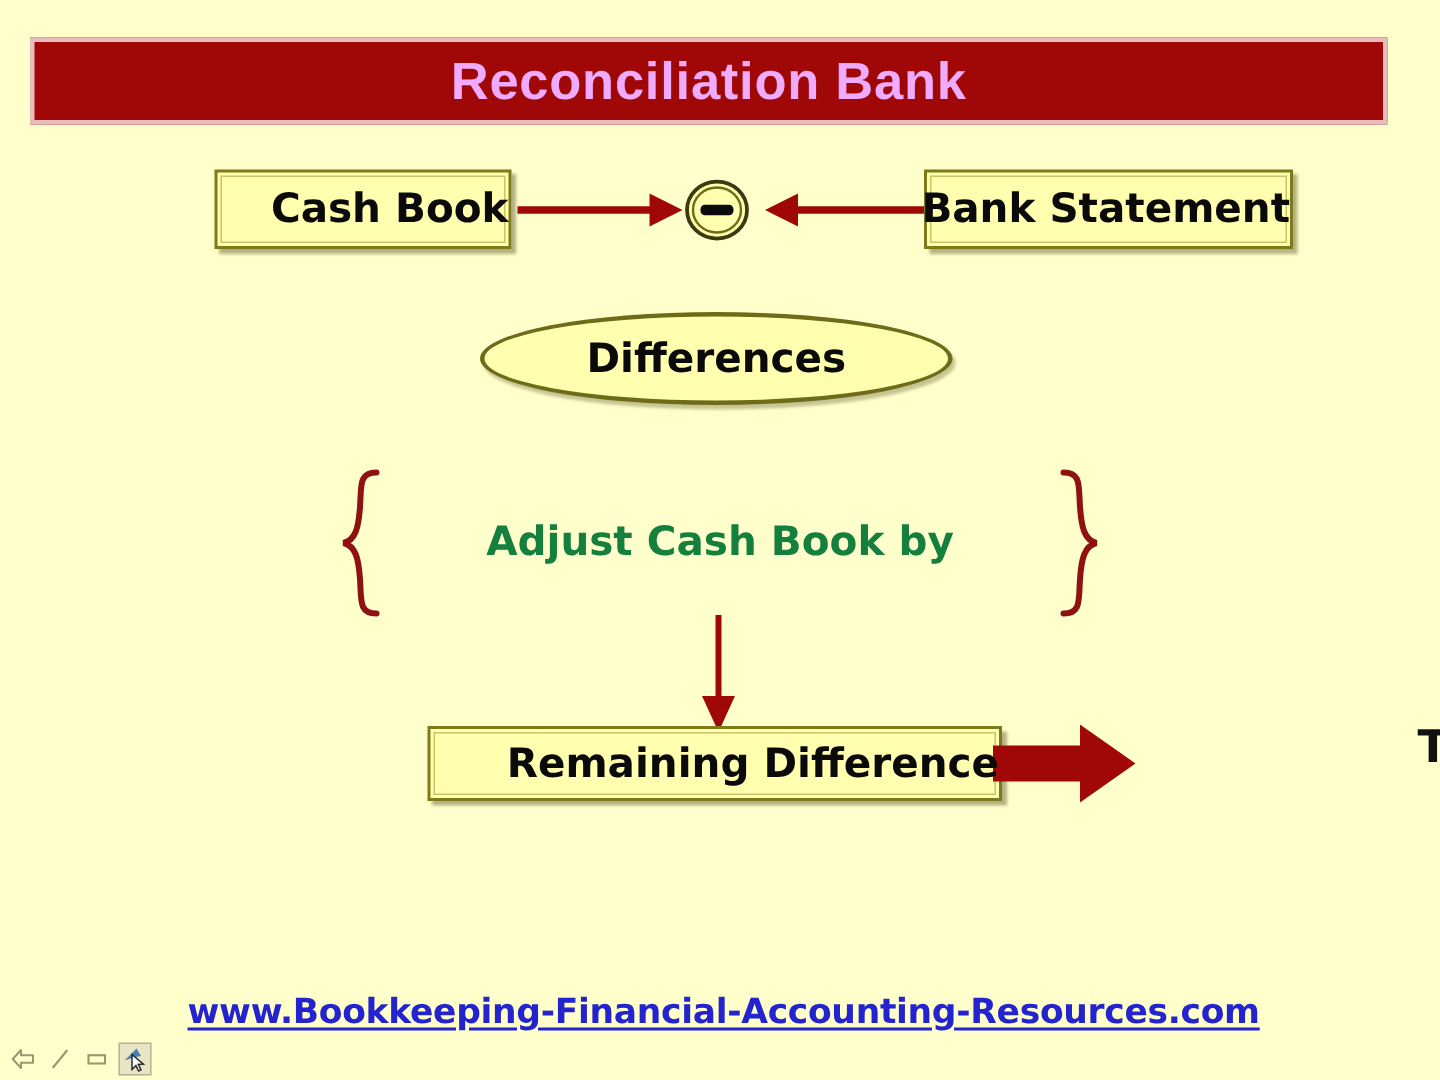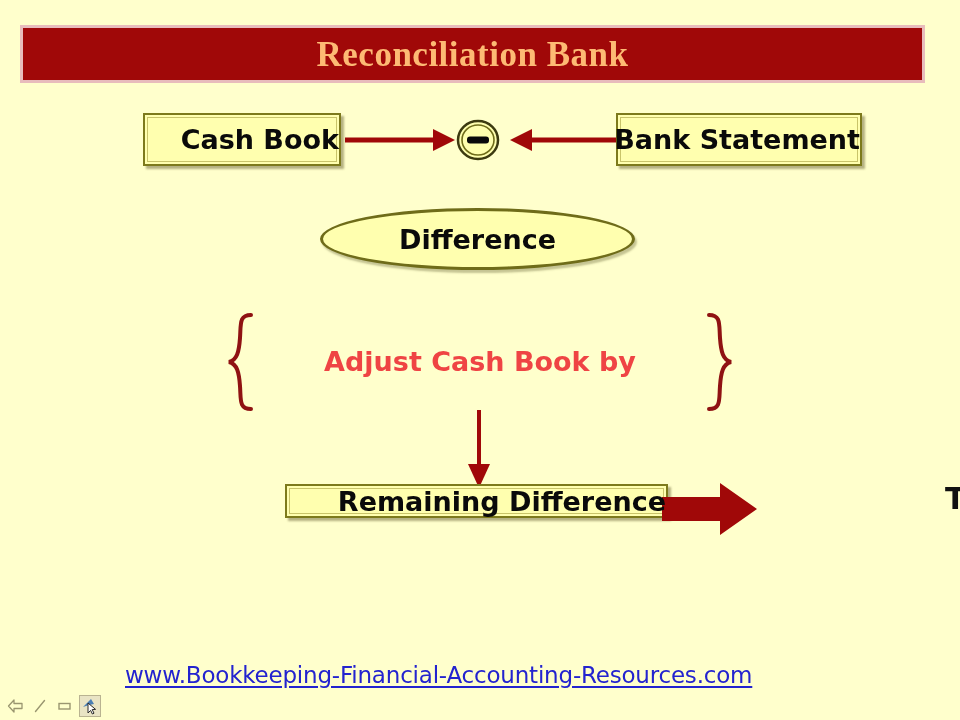--- a/index.html
+++ b/index.html
@@ -31,22 +31,22 @@
     width: 905px;
     height: 58px;
     background: #a00808;
     border: 3px solid #e8bcbc;
     box-sizing: border-box;
     display: flex;
     align-items: center;
     justify-content: center;
   }
   .title-text {
-    color: #fdba74;
-    font-family: Liberation Serif, serif;
+    color: #f0abfc;
+    font-family: Liberation Sans, sans-serif;
     font-size: 35px;
     font-weight: bold;
     letter-spacing: 0.5px;
     line-height: 1;
     white-space: nowrap;
   }
 
   
   .ybox {
     position: absolute;
@@ -69,21 +69,21 @@
     color: #0a0a0a;
     font-family: "DejaVu Sans", sans-serif;
     font-weight: bold;
     font-size: 27px;
     white-space: nowrap;
     z-index: 2;
   }
 
   #box-cash-book  { left: 143px; top: 113px; width: 198px; height: 53px; }
   #box-bank-stmt  { left: 616px; top: 113px; width: 246px; height: 53px; }
-  #box-remaining  { left: 285px; top: 484px; width: 383px; height: 34px; padding-left: 32px; }
+  #box-remaining  { left: 285px; top: 484px; width: 383px; height: 50px; padding-left: 32px; }
 
   
   #ellipse-differences {
     position: absolute;
     left: 320px;
     top: 208px;
     width: 315px;
     height: 62px;
     background: #ffffaf;
     border: 3px solid #6f6c19;
@@ -142,21 +142,21 @@
     top: 0px;
     width: 450px;
     height: 100px;
     display: flex;
     flex-direction: column;
     align-items: center;
     justify-content: center;
     line-height: 1.12;
   }
   #brace-text .line {
-    color: #ef4444;
+    color: #15803d;
     font-family: "DejaVu Sans", sans-serif;
     font-weight: bold;
     font-size: 27px;
     white-space: nowrap;
   }
 
   
   #edge-text {
     position: absolute;
     left: 945px;
@@ -168,21 +168,21 @@
     white-space: nowrap;
   }
 
   
   #site-url {
     position: absolute;
     left: 125px;
     top: 662px;
     color: #2323cf;
     font-family: "DejaVu Sans", sans-serif;
-    font-weight: normal;
+    font-weight: bold;
     font-size: 23px;
     text-decoration: underline;
     text-underline-offset: 3px;
     white-space: nowrap;
     letter-spacing: -0.2px;
   }
 
   
   #toolbar {
     position: absolute;
@@ -237,21 +237,21 @@
     <line x1="30" y1="16" x2="120" y2="16" stroke="#a00808" stroke-width="5"></line>
     <polygon points="32,5 10,16 32,27" fill="#a00808"></polygon>
   </svg>
 
   <div class="ybox" id="box-bank-stmt">
     <div class="inner"></div>
     <span class="label">Bank Statement</span>
   </div>
 
   <div id="ellipse-differences">
-    <span class="label">Difference</span>
+    <span class="label">Differences</span>
   </div>
 
   <div id="brace-block">
     <svg class="brace" id="brace-left" viewBox="0 0 30 100" preserveAspectRatio="none">
       <path d="M26 3 C14 3 16 12 15 26 C14 40 12 48 4 50 C12 52 14 60 15 74 C16 88 14 97 26 97" fill="none" stroke="#8f1212" stroke-width="4" stroke-linecap="round"></path>
     </svg>
 
     <div id="brace-text">
       <div class="line">Adjust Cash Book by</div>
     </div>

